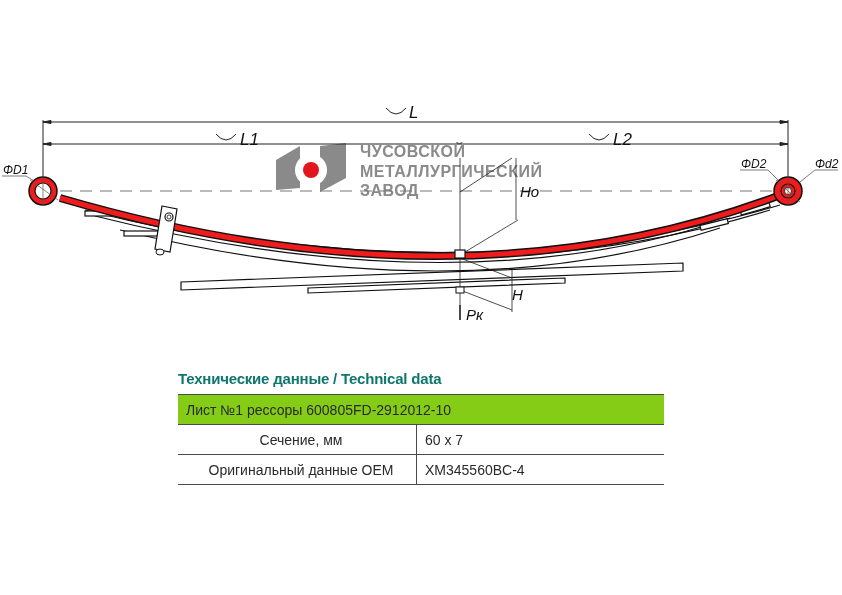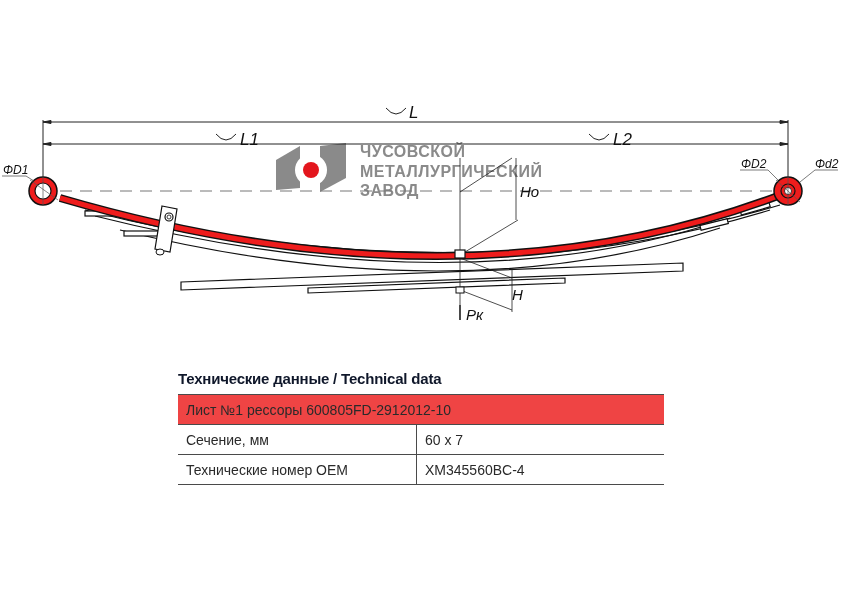--- a/index.html
+++ b/index.html
@@ -1,25 +1,25 @@
 <!DOCTYPE html>
 <html><head>
 <meta charset="utf-8">
 <style>
   html, body { margin: 0; padding: 0; background: #ffffff; }
   body { width: 842px; height: 595px; position: relative; overflow: hidden; font-family: "Liberation Sans", sans-serif; }
   #drawing { position: absolute; left: 0; top: 0; width: 842px; height: 340px; }
   .lbl { font-family: "Liberation Sans", sans-serif; font-style: italic; fill: #111; }
   .logo-text { font-family: "Liberation Sans", sans-serif; font-weight: bold; fill: #8a8a8a; letter-spacing: 0.5px; }
-  #tech-title { position: absolute; left: 178px; top: 370px; font-size: 15px; font-weight: bold; color: #0f172a; letter-spacing: -0.2px; }
+  #tech-title { position: absolute; left: 178px; top: 370px; font-size: 15px; font-weight: bold; color: #0f766e; letter-spacing: -0.2px; }
   #tech-table { position: absolute; left: 178px; top: 394px; width: 486px; border-collapse: collapse; font-size: 14px; color: #2a2a2a; }
   #tech-table td { height: 29px; padding: 0 0 0 8px; border-bottom: 1.5px solid #4a4a4a; vertical-align: middle; }
-  #tech-table tr.shaded td { background: #ef4444; }
+  #tech-table tr.shaded td { background: #84cc16; }
   #tech-table tr:first-child td { border-top: 1.5px solid #4a4a4a; }
-  #tech-table td.c1 { width: 230px; border-right: 1.5px solid #4a4a4a; }
+  #tech-table td.c1 { width: 230px; border-right: 1.5px solid #4a4a4a; text-align: center; }
 </style>
 </head>
 <body>
 
 <svg id="drawing" viewBox="0 0 842 340" xmlns="http://www.w3.org/2000/svg">
 
   <g>
     <polygon points="276,160 300,146 300,188 276,190" fill="#8a8a8a"></polygon>
     <polygon points="320,146 346,143 346,178 320,192" fill="#8a8a8a"></polygon>
     <circle cx="311" cy="170" r="16" fill="#ffffff"></circle>
@@ -123,17 +123,17 @@
 <table id="tech-table">
   <tbody>
       <tr class="shaded">
     <td colspan="2">Лист №1 рессоры 600805FD-2912012-10</td>
   </tr>
   <tr>
     <td class="c1">Сечение, мм</td>
     <td>60 x 7</td>
   </tr>
   <tr>
-    <td class="c1">Технические номер OEM</td>
+    <td class="c1">Оригинальный данные OEM</td>
     <td>XM345560BC-4</td>
   </tr>
 </tbody>
   </table>
 
 </body></html>

